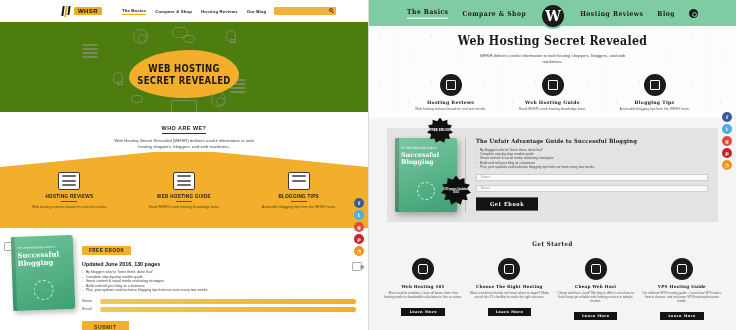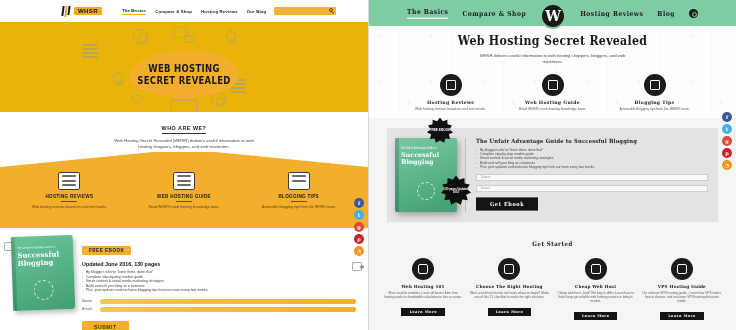--- a/index.html
+++ b/index.html
@@ -7,21 +7,21 @@
     width: 736px; height: 330px;
     background: #ffffff;
     font-family: "Liberation Sans", sans-serif;
     overflow: hidden;
   }
   .stage { position: relative; width: 736px; height: 330px; display: flex; background:#e9e9e9; }
 
   
   .panel-left {
     position: relative; width: 368px; height: 330px;
-    background: #eab308; overflow: hidden;
+    background: #4d7c0f; overflow: hidden;
   }
   .l-nav {
     height: 22px; display: flex; align-items: center;
     padding: 0 10px; background: #fff; position: relative; z-index: 6;
   }
   .l-logo { display:flex; align-items:center; gap:2px; margin-left:52px; }
   .l-logo-bars { display:flex; gap:1px; }
   .l-logo-bars i { display:block; width:2px; height:10px; background:#1a1a1a; transform:skewX(-8deg); }
   .l-logo-bars i:nth-child(2){ background:#f0ab23; height:11px; }
   .l-logo-bars i:nth-child(3){ height:9px; }

